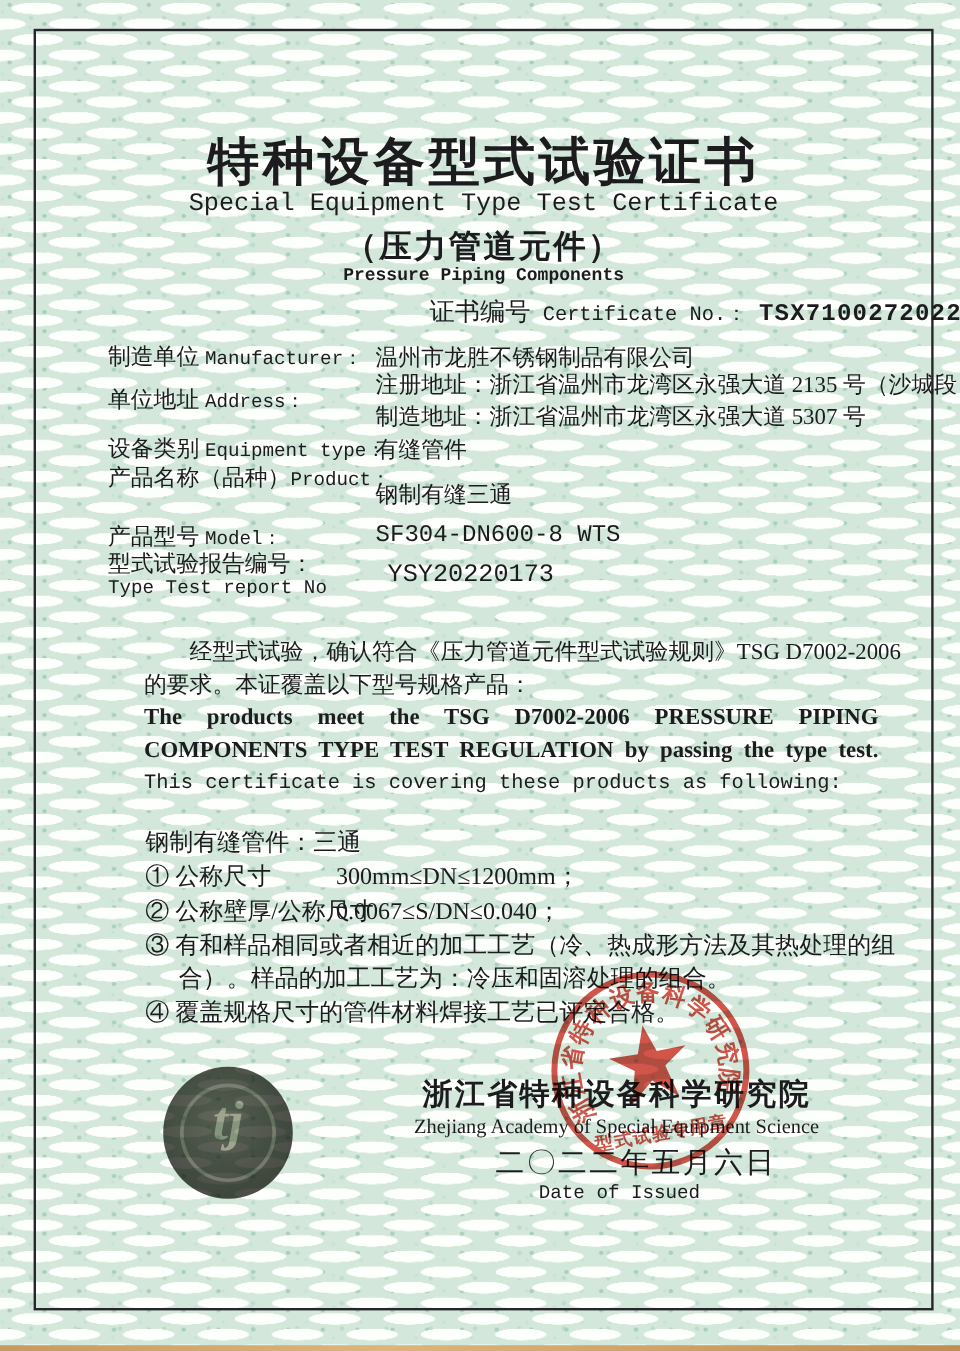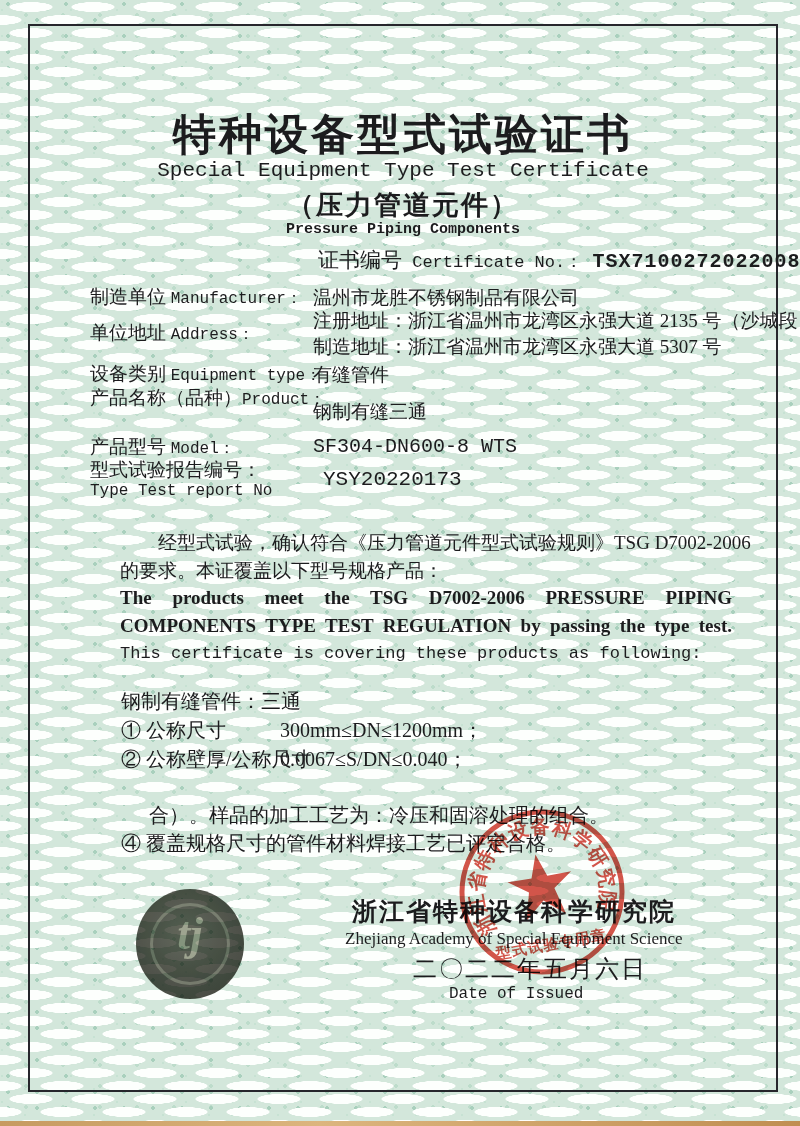--- a/index.html
+++ b/index.html
@@ -22,21 +22,21 @@
          background:linear-gradient(90deg,#c69a60,#dcb57e 40%,#c08e52);}
   .abs{position:absolute;}
   .ctr{left:0;width:806px;text-align:center;}
   .cn{font-family:"Liberation Serif","DejaVu Serif",serif;}
   .mono{font-family:"Liberation Mono","DejaVu Sans Mono",monospace;}
   .title-cn{top:106px;font-size:43px;font-weight:700;letter-spacing:3px;}
   .title-en{top:159px;font-size:21px;}
   .sub-cn{top:187px;font-size:27px;font-weight:700;letter-spacing:2px;}
   .sub-en{top:221px;font-size:15px;font-weight:700;}
   .certline{top:246px;left:318px;white-space:nowrap;}
-  .certline .zh{font-size:21px;}
+  .certline .zh{font-size:21px;margin-left:40px;}
   .certline .en{font-size:17px;margin-top:23px;}
   .certline .no{font-size:20px;font-weight:700;letter-spacing:1px;}
   .lab{left:90px;white-space:nowrap;}
   .lab .zh{font-size:19px;}
   .lab .en{font-size:16px;}
   .val{left:313px;font-size:19px;white-space:nowrap;}
   .valmono{left:313px;font-size:20px;white-space:nowrap;}
   .stmt{left:120px;width:612px;}
   .stmt-cn{font-size:19px;white-space:nowrap;}
   .stmt-bold{font-size:19px;font-weight:700;text-align:justify;text-align-last:justify;}
@@ -114,20 +114,21 @@
 
   <div class="abs prod cn" style="top:688px">钢制有缝管件：三通</div>
   <div class="abs prod cn" style="top:717px">
     <span>① 公称尺寸</span>
     <span class="pv">300mm≤DN≤1200mm；</span>
   </div>
   <div class="abs prod cn" style="top:746px">
     <span>② 公称壁厚/公称尺寸</span>
     <span class="pv" style="left:159px">0.0067≤S/DN≤0.040；</span>
   </div>
+  <div class="abs prod cn" style="top:774px">③ 有和样品相同或者相近的加工工艺（冷、热成形方法及其热处理的组</div>
   <div class="abs prod cn" style="top:802px;left:149px">合）。样品的加工工艺为：冷压和固溶处理的组合。</div>
   <div class="abs prod cn" style="top:830px">④ 覆盖规格尺寸的管件材料焊接工艺已评定合格。</div>
 
   <div class="abs foot-cn cn">浙江省特种设备科学研究院</div>
   <div class="abs foot-en">Zhejiang Academy of Special Equipment Science</div>
   <div class="abs date-cn cn">二〇二二年五月六日</div>
   <div class="abs date-en mono">Date of Issued</div>
 
   <div class="emblem">
     <span>tj</span>

